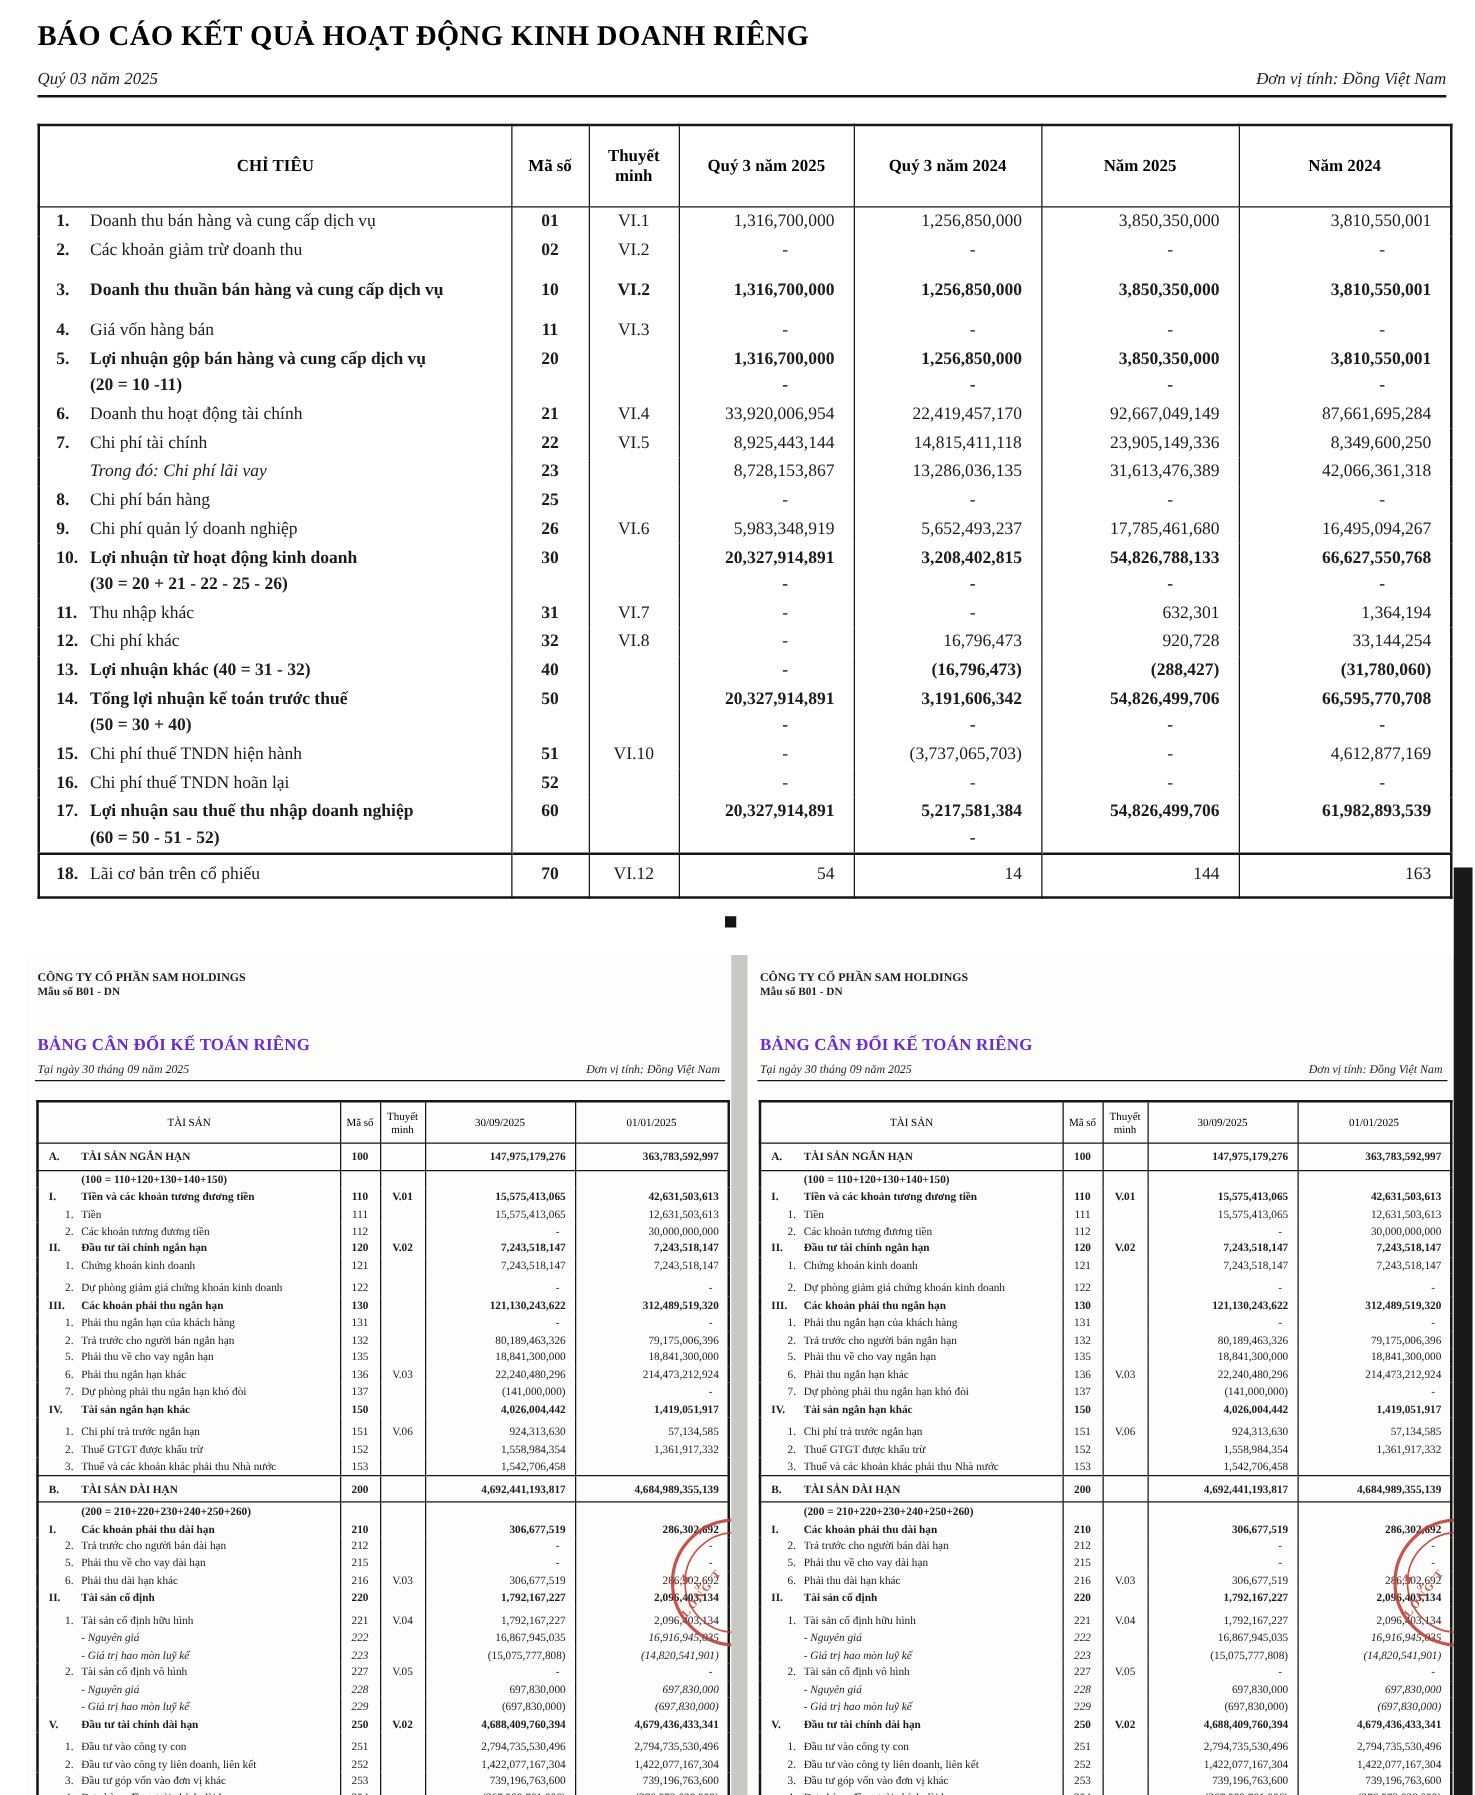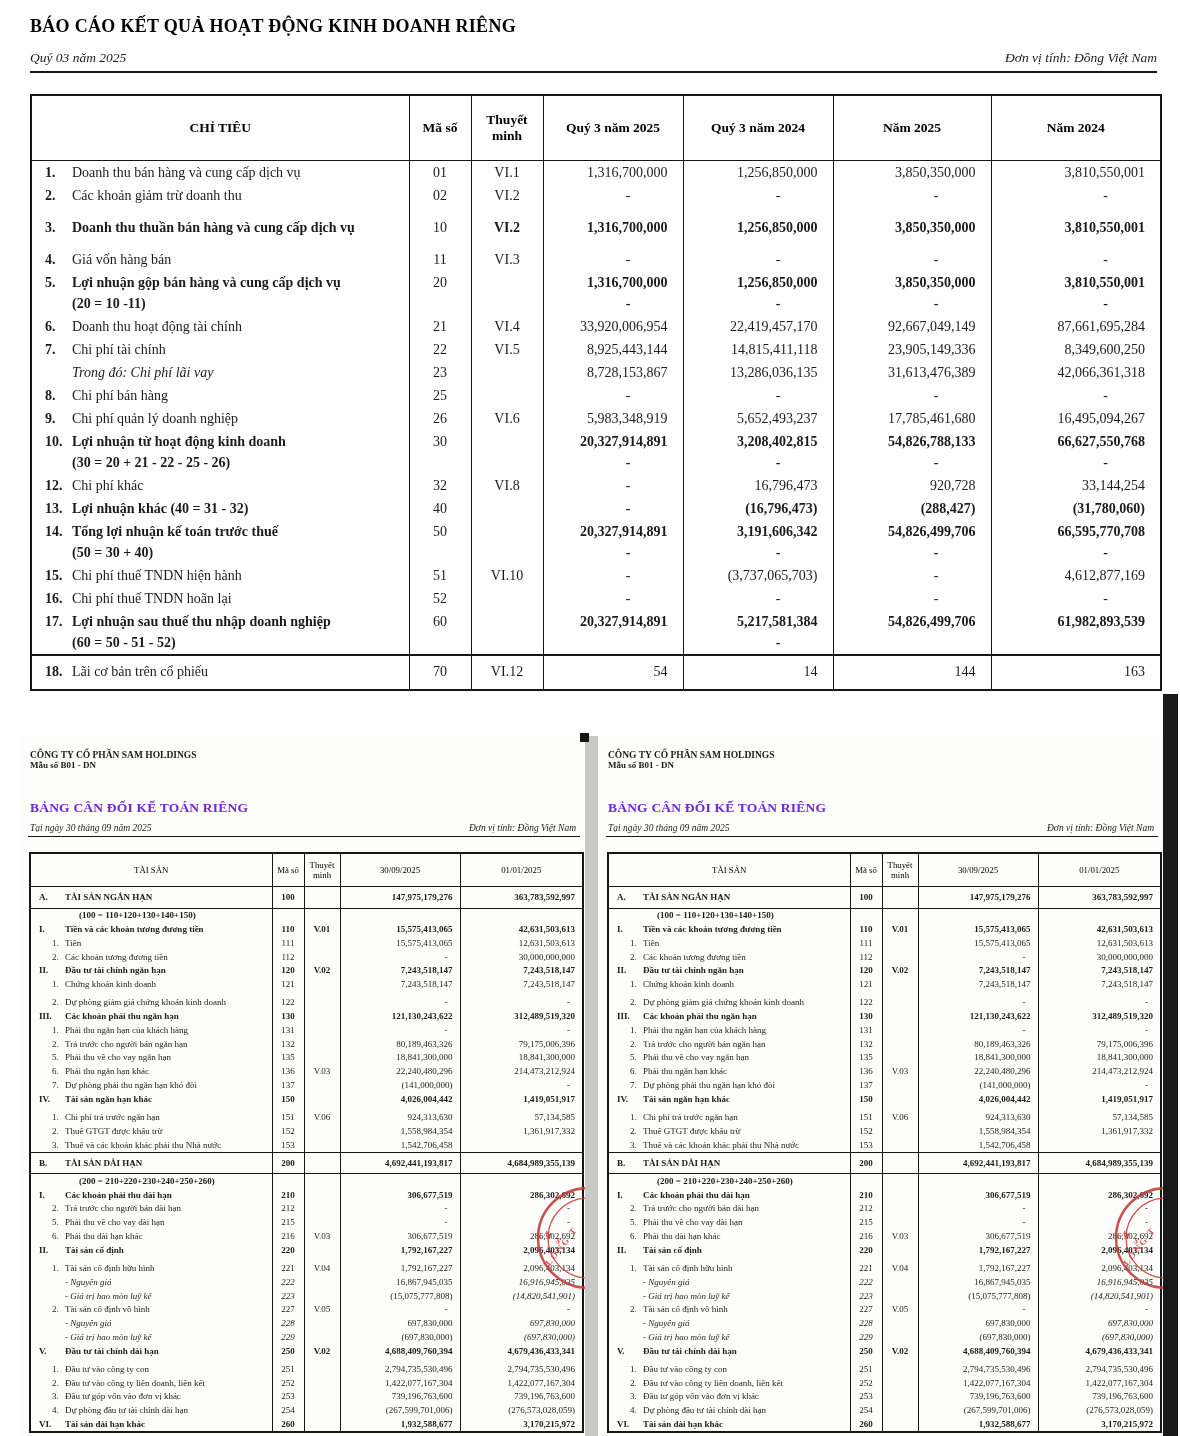--- a/index.html
+++ b/index.html
@@ -12,42 +12,42 @@
   body{
     width:1180px;height:1436px;background:#ffffff;
     font-family:"Liberation Serif","DejaVu Serif",serif;
     color:var(--ink);
     -webkit-font-smoothing:antialiased;
   }
   .page{position:relative;width:1180px;height:1436px;overflow:hidden;}
 
   
   .income{padding:16px 23px 0 30px;}
-  .inc-title{margin:0;font-size:18px;font-weight:bold;letter-spacing:.3px;color:#000;}
+  .inc-title{margin:0;font-size:23px;font-weight:bold;letter-spacing:.3px;color:#000;}
   .inc-subrow{display:flex;justify-content:space-between;align-items:flex-end;margin-top:13px;font-size:13.5px;font-style:italic;}
   .inc-rule{border:none;border-top:2.6px solid var(--line);margin:5px 0 0 0;}
   table.itable{border-collapse:collapse;table-layout:fixed;width:1130px;margin-top:21px;border:2.4px solid var(--line);}
   .itable th{
     border:1.7px solid var(--line);height:64px;font-size:13.5px;font-weight:bold;
     text-align:center;vertical-align:middle;padding:0 4px;color:#000;
   }
   .itable td{
     border-left:1.7px solid var(--line);border-right:1.7px solid var(--line);
     vertical-align:top;padding:1px 0;font-size:14px;line-height:21px;
   }
   .irow.gap td{padding-top:10px;}
   .irow.bold{font-weight:bold;}
   .irow.italic .rlabel{font-style:italic;}
   .irow.rule-above td{border-top:2px solid var(--line);padding-top:5px;padding-bottom:7px;}
   .c-label .lline{display:flex;}
   .rno{flex:0 0 27px;padding-left:13px;font-weight:bold;}
   .irow.normal .rno{font-weight:bold;}
   .rlabel{flex:1;padding-right:6px;}
   .lformula{padding-left:40px;font-weight:bold;}
-  .c-code{text-align:center;font-weight:normal;}
+  .c-code{text-align:center;font-weight:bold;}
   .c-note{text-align:center;}
   .c-num{text-align:right;}
   .c-num .v{padding-right:15px;}
   .c-num .v.dash{padding-right:52px;}
   .c-num .v.sub{min-height:21px;}
 
   
   .panels{display:flex;gap:13px;margin:45px 0 0 20px;width:1143px;background:#c9c8c5;}
   .panel{
     position:relative;width:565px;height:711px;background:#fdfdfc;overflow:hidden;
@@ -72,21 +72,21 @@
   .brow.gap td{padding-top:5px;}
   .brow.k-major td{border-top:1.6px solid var(--line);border-bottom:1.6px solid var(--line);padding:4px 0;}
   .b-label{padding-left:0;}
   .bno{display:inline-block;}
   .bno.sec{width:26px;padding-left:8px;box-sizing:content-box;}
   .bno.itm{width:13px;margin-left:21px;}
   .brow .blabel{padding-right:2px;}
   .brow.italic .blabel,.brow.italic .b-code{font-style:italic;}
   .brow.italic .blabel{margin-left:34px;}
   .brow.italic td:last-child .bv{font-style:italic;}
-  .bformula{padding-left:48px;font-weight:bold;}
+  .bformula{padding-left:34px;font-weight:bold;}
   .b-code{text-align:center;}
   .brow.bold .b-code{font-weight:bold;}
   .b-note{text-align:center;}
   .b-num{text-align:right;}
   .b-num .bv{padding-right:7px;}
   .b-num .bv.dash{padding-right:12px;}
 
   
   .stamp{position:absolute;top:446px;right:-59px;width:112px;height:112px;opacity:.88;}
   .scan-bar{position:absolute;left:1163px;top:694px;width:15px;height:742px;background:#191919;}
@@ -374,20 +374,42 @@
               <div class="v sub dash">-</div>
             </td>
             <td class="c-num">
               <div class="v">66,627,550,768</div>
               <div class="v sub dash">-</div>
             </td>
           </tr>
           <tr class="irow normal">
             <td class="c-label">
               <div class="lline">
+                <span class="rno">11.</span>
+                <span class="rlabel">Thu nhập khác</span>
+              </div>
+            </td>
+            <td class="c-code">31</td>
+            <td class="c-note">VI.7</td>
+            <td class="c-num">
+              <div class="v dash">-</div>
+            </td>
+            <td class="c-num">
+              <div class="v dash">-</div>
+            </td>
+            <td class="c-num">
+              <div class="v">632,301</div>
+            </td>
+            <td class="c-num">
+              <div class="v">1,364,194</div>
+            </td>
+          </tr>
+          <tr class="irow normal">
+            <td class="c-label">
+              <div class="lline">
                 <span class="rno">12.</span>
                 <span class="rlabel">Chi phí khác</span>
               </div>
             </td>
             <td class="c-code">32</td>
             <td class="c-note">VI.8</td>
             <td class="c-num">
               <div class="v dash">-</div>
             </td>
             <td class="c-num">

